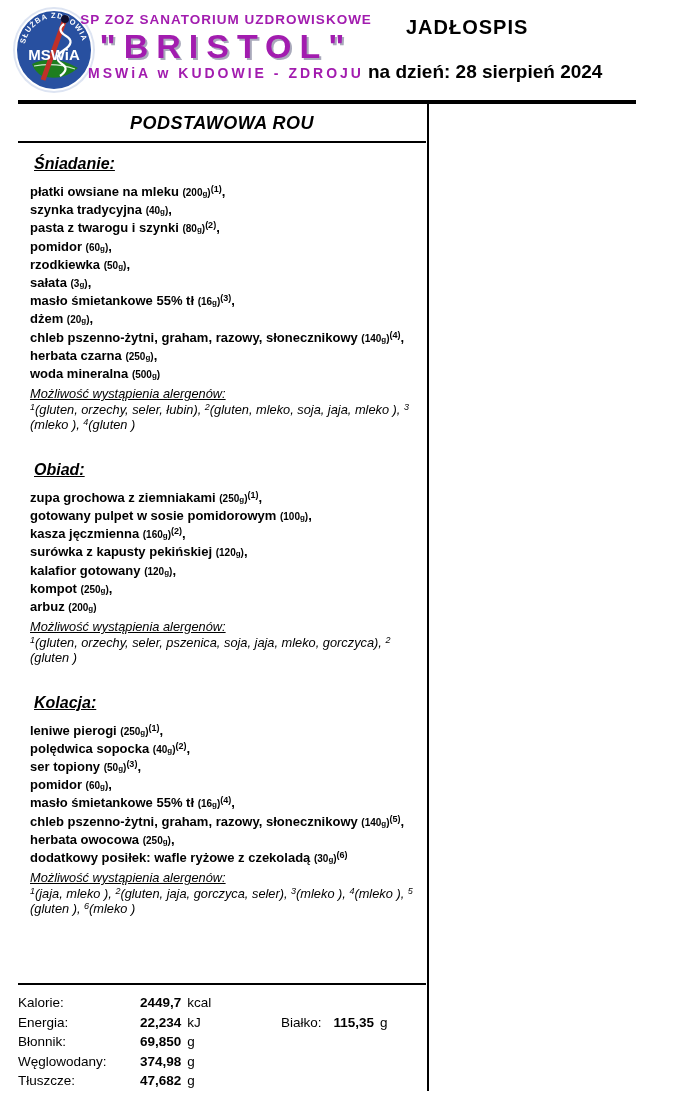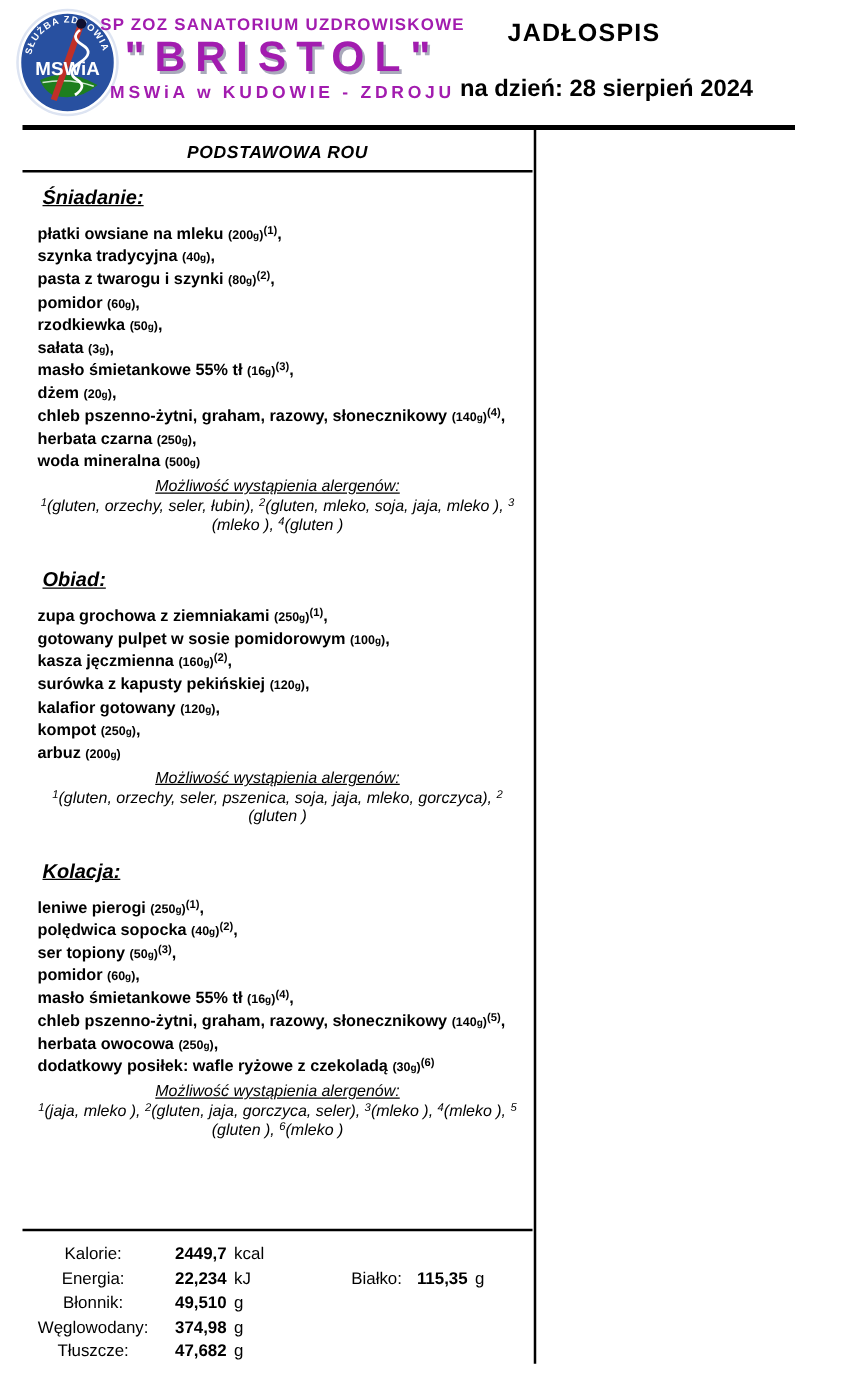--- a/index.html
+++ b/index.html
@@ -15,39 +15,39 @@
   .org-line2{font-size:14px;font-weight:bold;letter-spacing:3px;white-space:nowrap;margin-top:1px;}
   .doc-title{position:absolute;left:406px;top:16px;font-size:20px;font-weight:bold;letter-spacing:1px;}
   .doc-date{position:absolute;left:368px;top:61px;font-size:19px;font-weight:bold;white-space:nowrap;}
 
   
   .top-rule{position:absolute;left:18px;top:100px;width:618px;height:4px;background:#000;}
   .v-divider{position:absolute;left:427px;top:104px;width:2px;height:987px;background:#000;}
 
   
   .left-col{position:absolute;left:18px;top:104px;width:408px;height:987px;}
-  .diet-title{margin:0;text-align:center;font-size:14px;font-weight:bold;font-style:italic;
+  .diet-title{margin:0;text-align:center;font-size:18px;font-weight:bold;font-style:italic;
               letter-spacing:0.5px;padding:9px 0 7px 0;border-bottom:2px solid #000;}
   .meal-section{margin:0 12px;}
   .meal-section:first-child .meal-title{margin-top:12px;}
   .meal-section + .meal-section{margin-top:28px;}
   .meal-title{margin:12px 0 11px 4px;font-size:16px;font-weight:bold;font-style:italic;
               text-decoration:underline;}
   .menu-item{font-weight:bold;font-size:13px;line-height:16.2px;white-space:nowrap;}
   .menu-item .wt{font-size:10px;}
   .menu-item .wt .u{font-size:8px;}
   sup{font-size:9px;position:relative;top:-4px;vertical-align:baseline;line-height:0;}
-  .allergen-block{margin-top:2px;text-align:center;font-style:italic;font-size:12.8px;line-height:15.5px;}
+  .allergen-block{margin-top:2px;text-align:left;font-style:italic;font-size:12.8px;line-height:15.5px;}
   .allergen-heading{text-decoration:underline;}
 
   
   .nutrition-rule{position:absolute;left:0;top:879px;width:100%;height:2px;background:#000;}
   .nutrition{position:absolute;left:0;top:889px;width:100%;font-size:13.5px;}
   .nrow{position:relative;display:flex;line-height:19.5px;white-space:nowrap;}
-  .nlabel{display:inline-block;width:113px;text-align:center;flex:0 0 auto;}
+  .nlabel{display:inline-block;width:113px;text-align:left;flex:0 0 auto;}
   .nvalue{font-weight:bold;margin-left:9px;text-align:right;}
   .nunit{margin-left:6px;}
   .nextra{position:absolute;left:263px;top:0;}
   .nextra .nvalue{margin-left:12px;}
 </style>
 </head>
 <body>
 
 <div class="page">
 
@@ -150,21 +150,21 @@
           <span class="nunit">kcal</span>
         </div>
         <div class="nrow">
           <span class="nlabel">Energia:</span>
           <span class="nvalue">22,234</span>
           <span class="nunit">kJ</span>
           <span class="nextra"><span>Białko:</span><span class="nvalue">115,35</span><span class="nunit">g</span></span>
         </div>
         <div class="nrow">
           <span class="nlabel">Błonnik:</span>
-          <span class="nvalue">49,510</span>
+          <span class="nvalue">69,850</span>
           <span class="nunit">g</span>
         </div>
         <div class="nrow">
           <span class="nlabel">Węglowodany:</span>
           <span class="nvalue">374,98</span>
           <span class="nunit">g</span>
         </div>
         <div class="nrow">
           <span class="nlabel">Tłuszcze:</span>
           <span class="nvalue">47,682</span>

